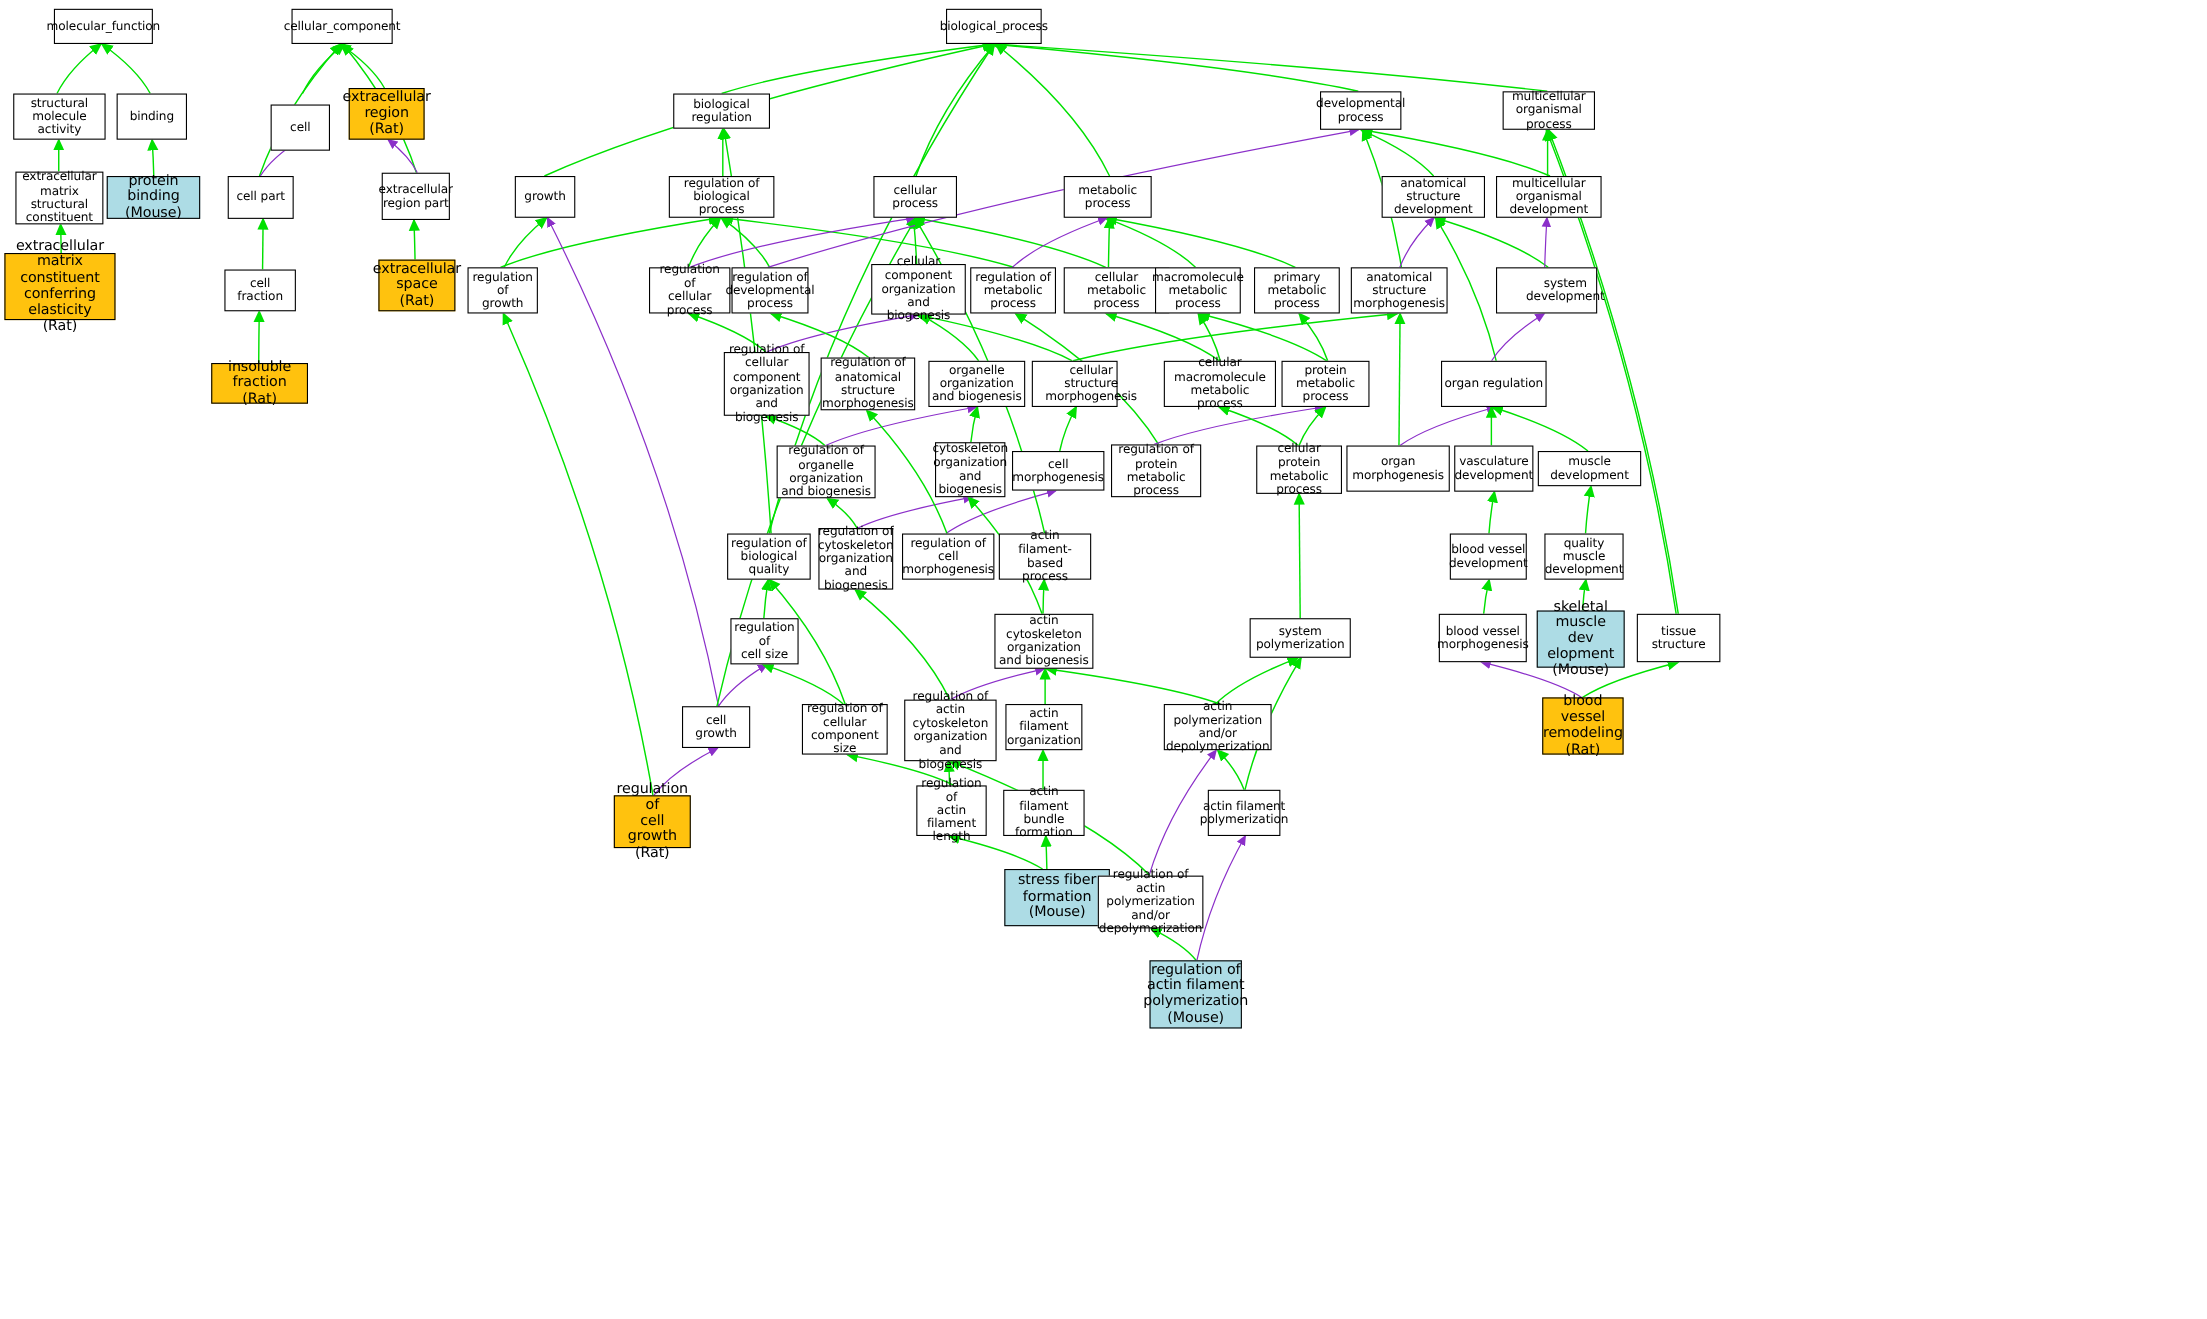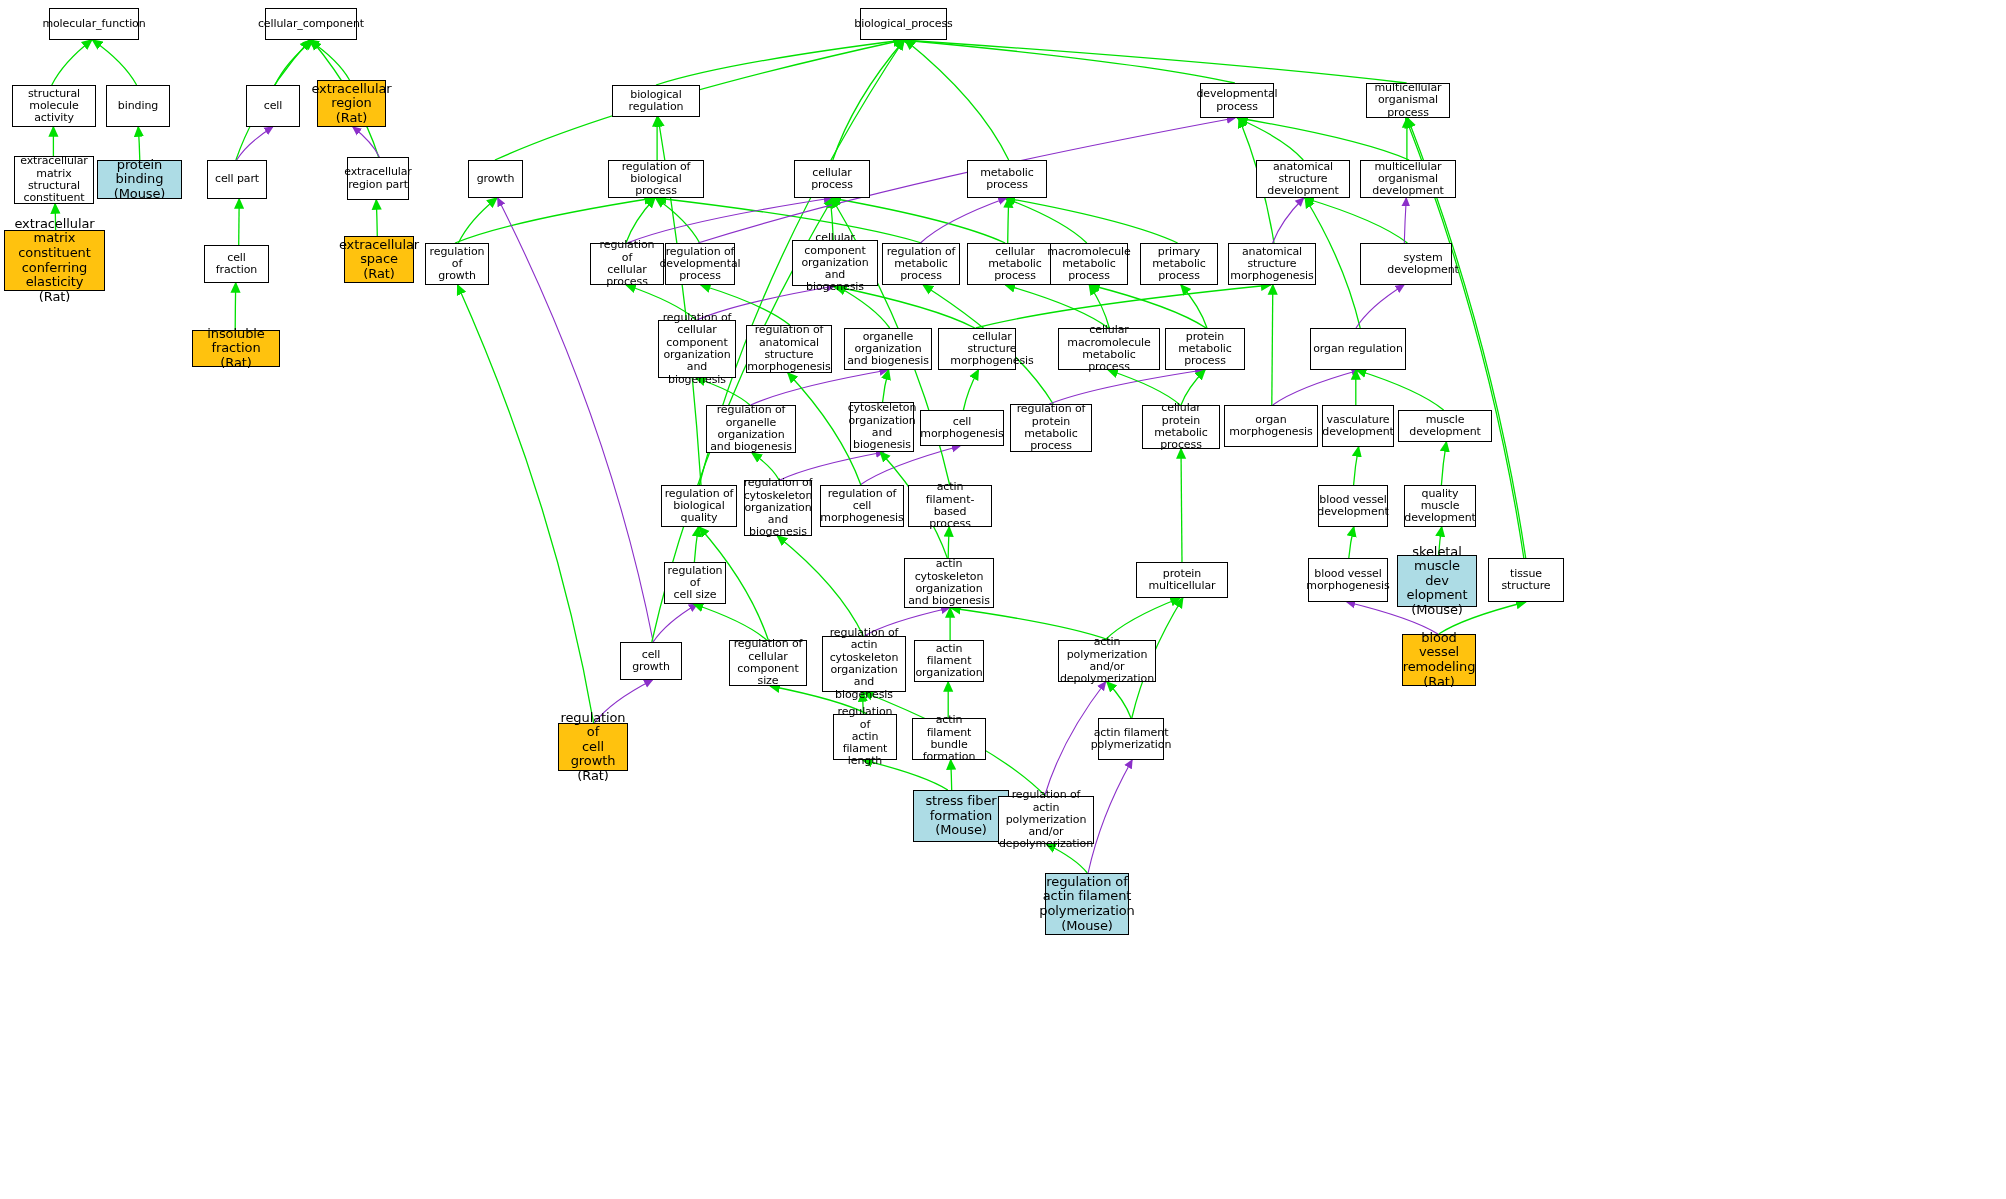--- a/index.html
+++ b/index.html
@@ -164,21 +164,21 @@
       <div class="node" style="left: 14px; top: 156px; width: 80px; height: 48px;">extracellular
 matrix structural
 constituent</div>
       <div class="node mouse" style="left: 97px; top: 160px; width: 85px; height: 39px;">protein binding
 (Mouse)</div>
       <div class="node rat" style="left: 4px; top: 230px; width: 101px; height: 61px;">extracellular
 matrix constituent
 conferring elasticity
 (Rat)</div>
       <div class="node" style="left: 265px; top: 8px; width: 92px; height: 32px;">cellular_component</div>
-      <div class="node" style="left: 246px; top: 85px; width: 54px; height: 42px;">cell</div>
+      <div class="node" style="left: 246px; top: 95px; width: 54px; height: 42px;">cell</div>
       <div class="node rat" style="left: 317px; top: 80px; width: 69px; height: 47px;">extracellular
 region
 (Rat)</div>
       <div class="node" style="left: 207px; top: 160px; width: 60px; height: 39px;">cell part</div>
       <div class="node" style="left: 347px; top: 157px; width: 62px; height: 43px;">extracellular
 region part</div>
       <div class="node" style="left: 204px; top: 245px; width: 65px; height: 38px;">cell fraction</div>
       <div class="node rat" style="left: 344px; top: 236px; width: 70px; height: 47px;">extracellular
 space
 (Rat)</div>
@@ -264,21 +264,21 @@
 process</div>
       <div class="node" style="left: 1318px; top: 485px; width: 70px; height: 42px;">blood vessel
 development</div>
       <div class="node" style="left: 1404px; top: 485px; width: 72px; height: 42px;">quality muscle
 development</div>
       <div class="node" style="left: 664px; top: 562px; width: 62px; height: 42px;">regulation of
 cell size</div>
       <div class="node" style="left: 904px; top: 558px; width: 90px; height: 50px;">actin cytoskeleton
 organization
 and biogenesis</div>
-      <div class="node" style="left: 1136px; top: 562px; width: 92px; height: 36px;">protein multicellular</div>
+      <div class="node" style="left: 1136px; top: 562px; width: 92px; height: 36px;">system polymerization</div>
       <div class="node" style="left: 1308px; top: 558px; width: 80px; height: 44px;">blood vessel
 morphogenesis</div>
       <div class="node mouse" style="left: 1397px; top: 555px; width: 80px; height: 52px;">skeletal muscle
 dev elopment
 (Mouse)</div>
       <div class="node" style="left: 1488px; top: 558px; width: 76px; height: 44px;">tissue structure</div>
       <div class="node" style="left: 620px; top: 642px; width: 62px; height: 38px;">cell growth</div>
       <div class="node" style="left: 729px; top: 640px; width: 78px; height: 46px;">regulation of
 cellular component
 size</div>

